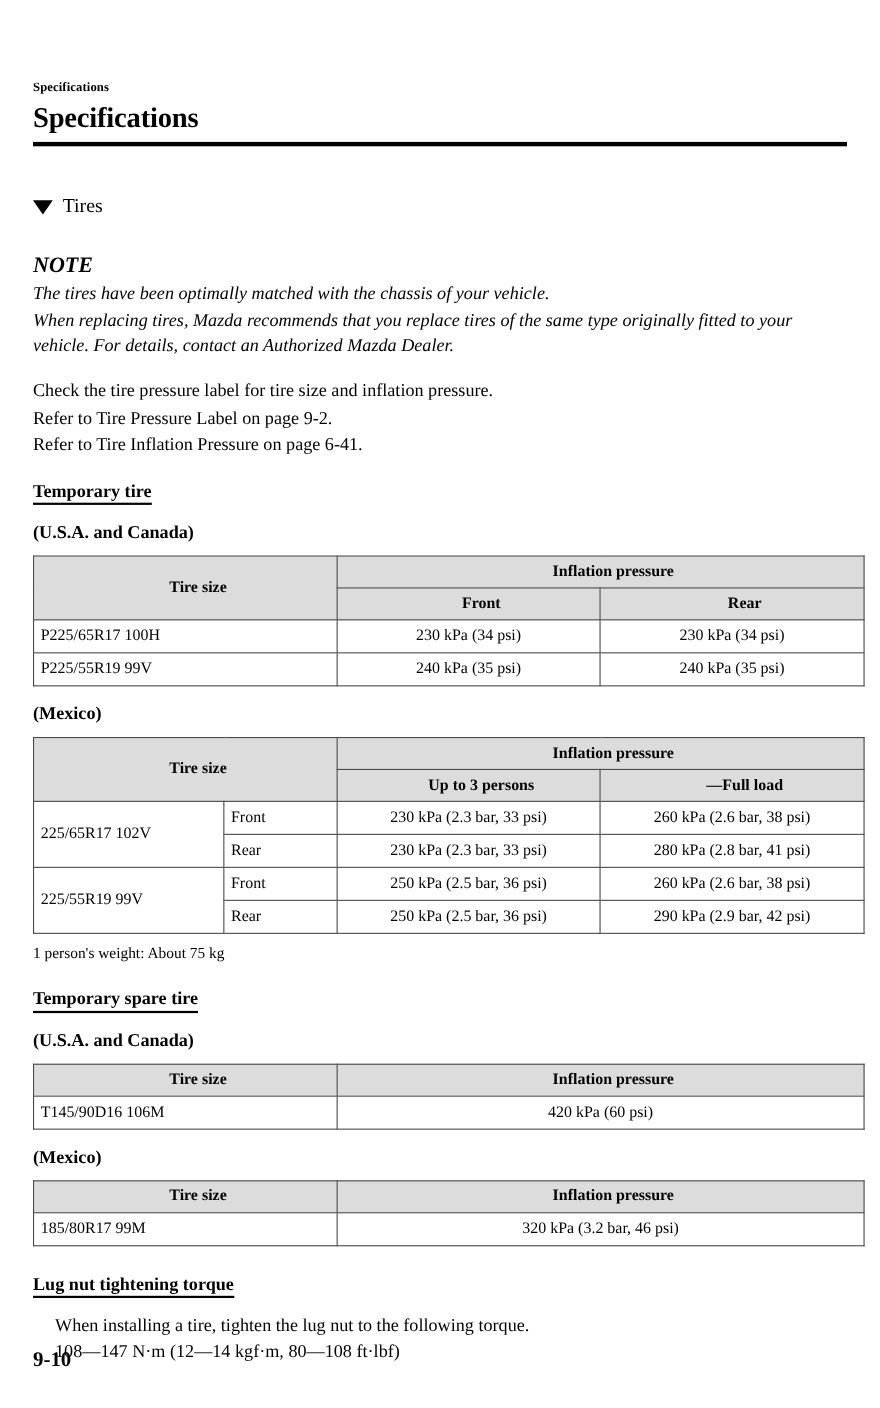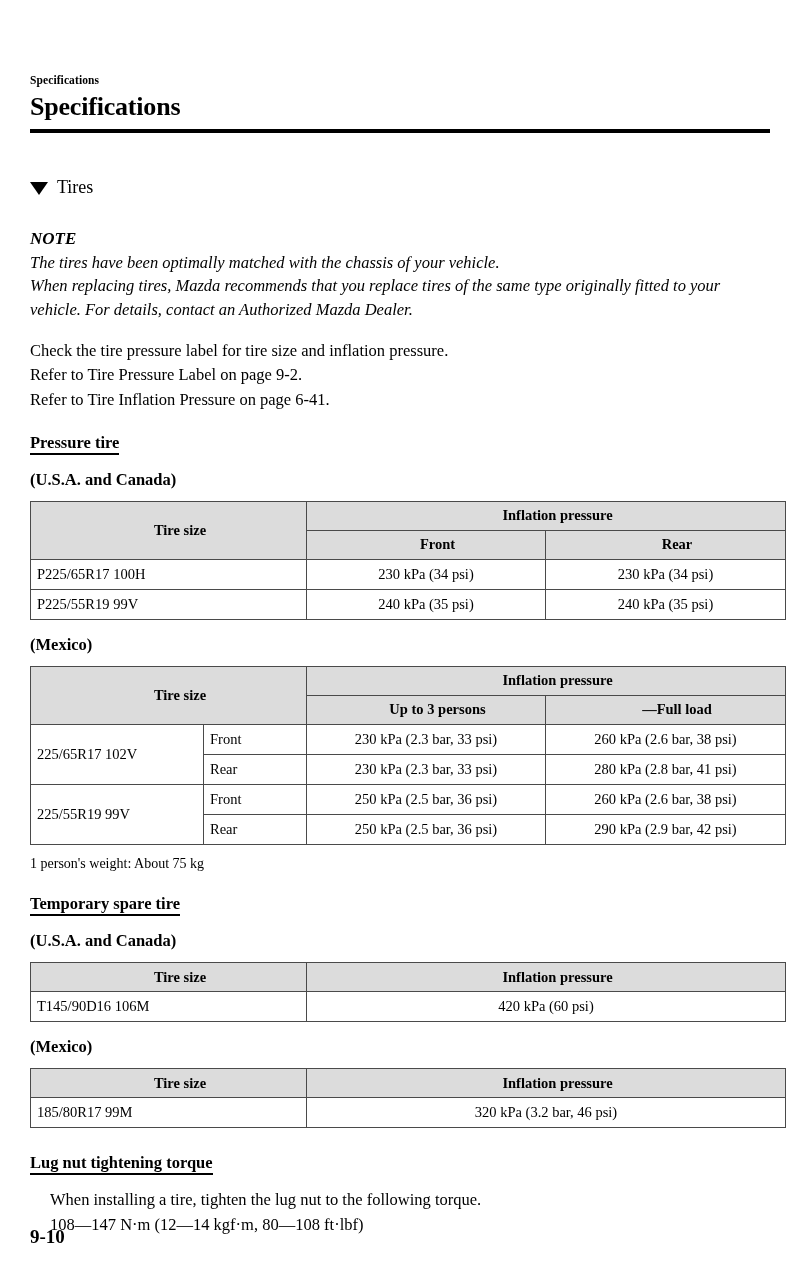--- a/index.html
+++ b/index.html
@@ -68,21 +68,21 @@
   
   .note-block {
     margin-top: 29px;
     font-style: italic;
     font-size: 16.5px;
     line-height: 1.42;
   }
   .note-label {
     font-weight: bold;
     font-style: italic;
-    font-size: 17px;
+    font-size: 20px;
   }
   .note-line { white-space: normal; }
   .note-wrap { max-width: 752px; }
 
   .body-block {
     margin-top: 18px;
     font-size: 16.5px;
     line-height: 1.47;
   }
   .body-line { white-space: nowrap; }
@@ -169,21 +169,21 @@
     </div>
   </div>
 
   <div class="body-block">
     <div class="body-line">Check the tire pressure label for tire size and inflation pressure.</div>
     <div class="body-line">Refer to Tire Pressure Label on page 9-2.</div>
     <div class="body-line">Refer to Tire Inflation Pressure on page 6-41.</div>
   </div>
 
   <div class="heading-row">
-    <span class="heading-underline">Pressure tire</span>
+    <span class="heading-underline">Temporary tire</span>
   </div>
 
   <div class="heading-bold">(U.S.A. and Canada)</div>
 
   <table class="spec">
     <colgroup>
       <col style="width:276px">
       <col style="width:239px">
       <col style="width:240px">
     </colgroup>

